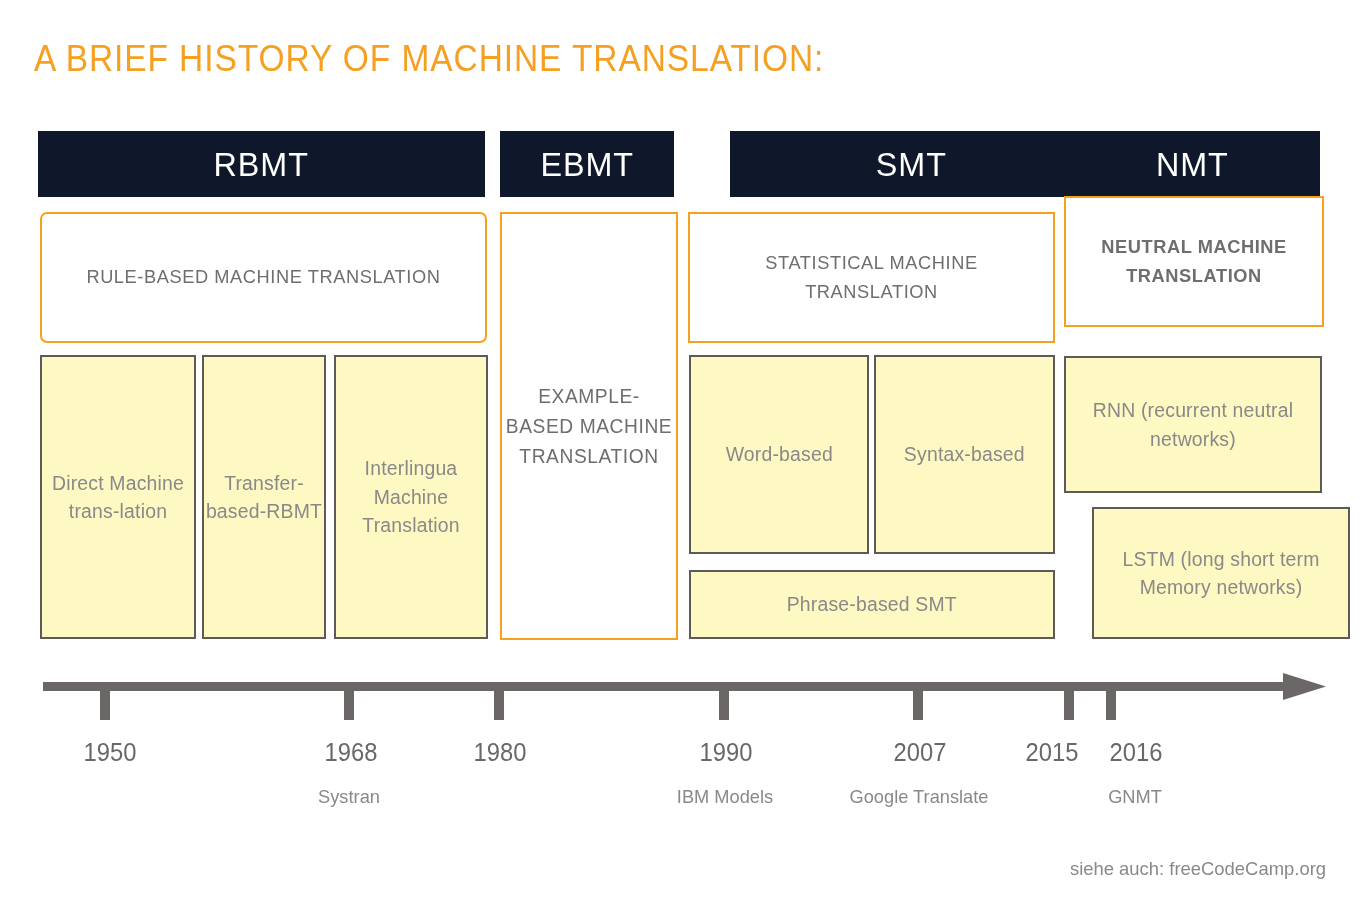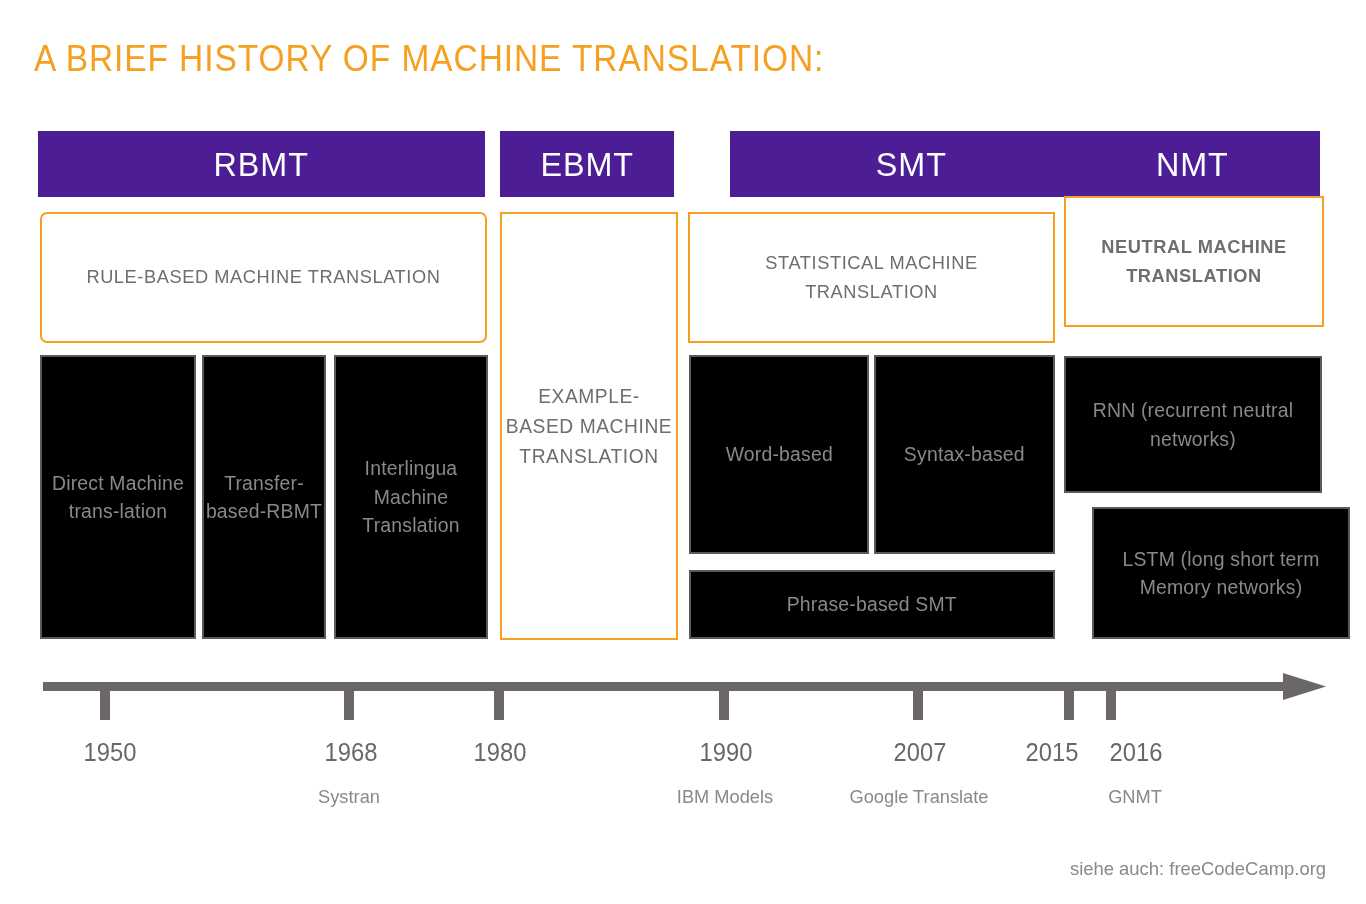--- a/index.html
+++ b/index.html
@@ -33,21 +33,21 @@
     color: #F5A021;
     font-weight: 400;
     white-space: nowrap;
     transform: scaleX(0.93);
     transform-origin: left center;
   }
 
   
   .col-header {
     position: absolute;
-    background: #4c1d95;
+    background: #0f172a;
     color: #ffffff;
     display: flex;
     align-items: center;
     justify-content: center;
     font-size: 34px;
     font-weight: 300;
     letter-spacing: 1px;
     transform: none;
   }
   .col-header span {
@@ -69,21 +69,21 @@
     font-weight: 300;
     line-height: 1.5;
     letter-spacing: 0.6px;
   }
   .desc-box .t { transform: scaleX(0.96); display:inline-block; }
 
   
   .sub-box {
     position: absolute;
     border: 2px solid #5E5A5A;
-    background: #000000;
+    background: #fef9c3;
     display: flex;
     align-items: center;
     justify-content: center;
     text-align: center;
     color: #8A8888;
     font-size: 20px;
     font-weight: 300;
     line-height: 1.42;
     letter-spacing: 0.2px;
   }

